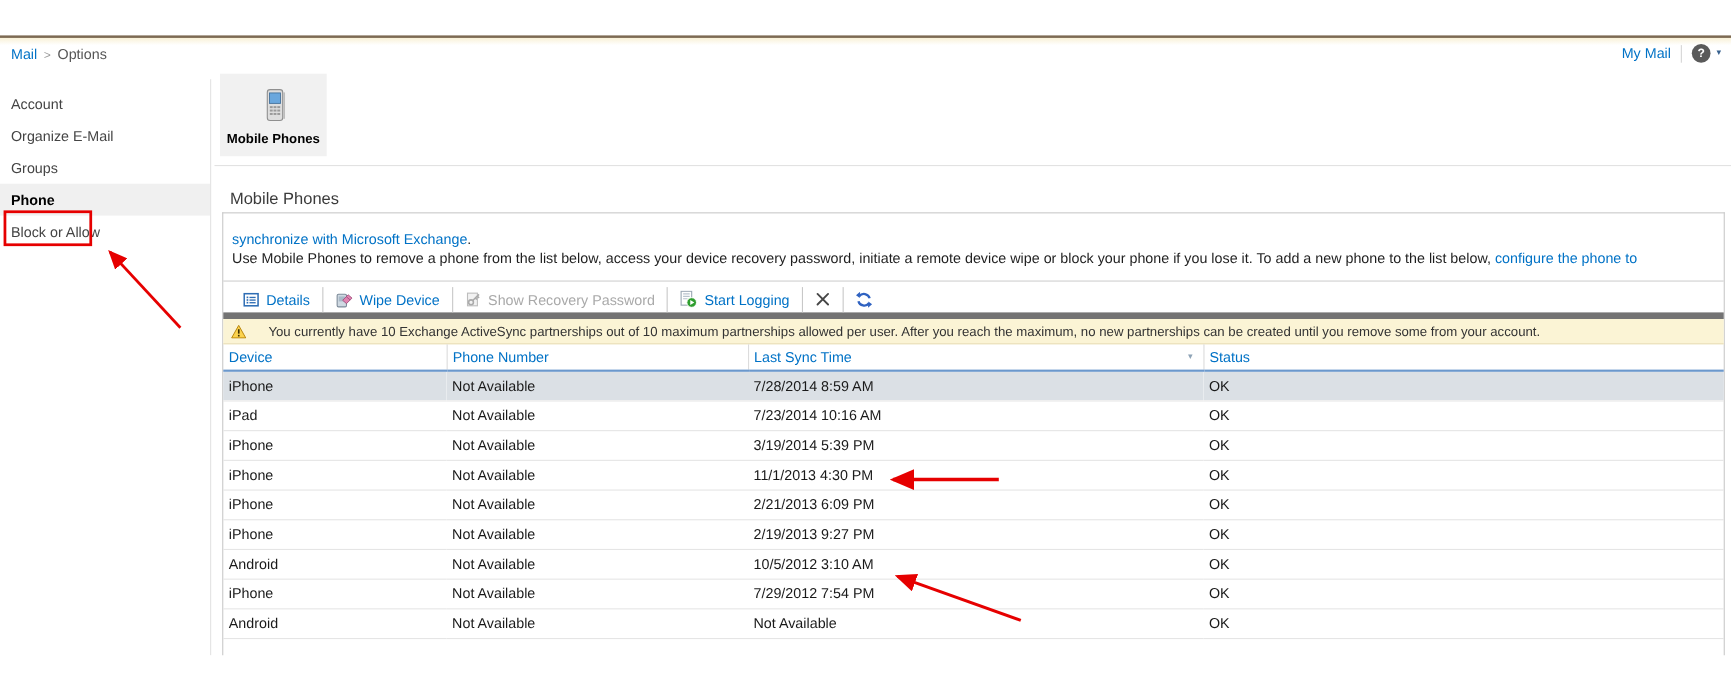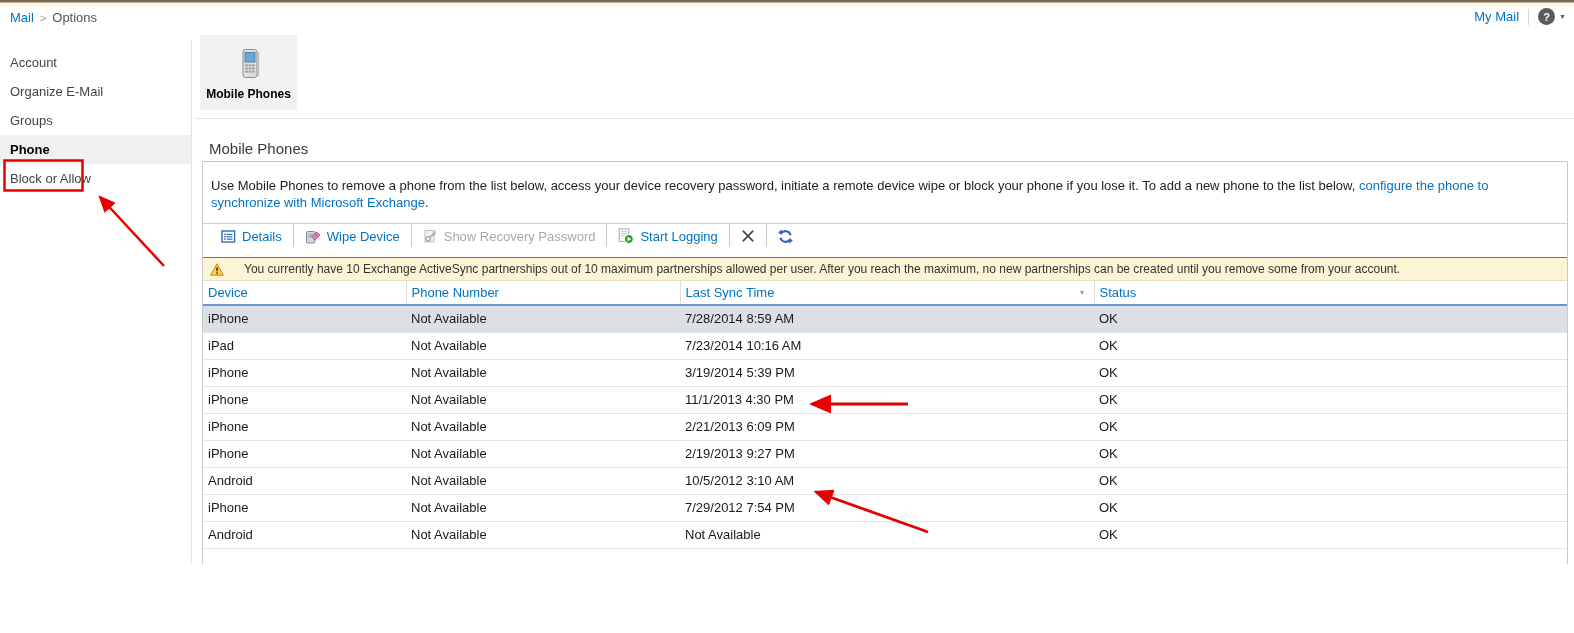--- a/index.html
+++ b/index.html
@@ -1,19 +1,19 @@
 <!DOCTYPE html>
 <html><head>
 <meta charset="utf-8">
 <style>
   * { margin:0; padding:0; box-sizing:border-box; }
   html,body { background:#fff; }
   #screen {
     position:relative; width:1574px; height:564px; overflow:hidden;
-    font-family:"Liberation Sans", sans-serif; background:#fff; color:#333;
+    font-family:"Liberation Sans", sans-serif; background:#fff; color:#333;margin-top:32px;
   }
   
   .top-strip { position:absolute; left:0; top:0; width:100%; height:9px;
     background:linear-gradient(#7d6a53 0, #7d6a53 2px, #f9f2da 3px, #ffffff 9px); }
 
   
   .breadcrumb { position:absolute; left:10px; top:10px; font-size:13px; }
   .breadcrumb .root { color:#0072c6; cursor:pointer; }
   .breadcrumb .sep { color:#999; font-size:11px; margin:0 6px; }
   .breadcrumb .current { color:#555; }
@@ -43,22 +43,22 @@
 
   .section-title { position:absolute; left:209px; top:140px; font-size:15px; color:#3b3b3b; }
 
   
   .panel { position:absolute; left:202px; top:161px; width:1366px; height:478px;
     border:1px solid #c9c9c9; border-bottom:none; background:#fff; }
   .desc { padding:15px 12px 12px 8px; font-size:13px; color:#1e1e1e; line-height:17px; }
   .desc-line { white-space:nowrap; overflow:hidden; }
   .link { color:#0072c6; text-decoration:none; cursor:pointer; }
 
-  .toolbar { border-top:1px solid #cfcfcf; border-bottom:1px solid #737373; height:35px;
-    display:flex; align-items:flex-start; padding-left:8px; }
+  .toolbar { border-top:1px solid #cfcfcf; border-bottom:6px solid #737373; height:35px;
+    display:flex; align-items:flex-end; padding-left:8px; }
   .tb-btn { display:flex; align-items:center; gap:6px; padding:0 10px; font-size:13px;
     color:#0072c6; cursor:pointer; height:24px; }
   .tb-btn.disabled { color:#a9a9a9; cursor:default; }
   .tb-sep { width:1px; height:23px; background:#c8c8c8; margin:0 1px; }
 
   .warning { height:23px; background:#fbf4d5; border-bottom:1px solid #e9dfba;
     display:flex; align-items:center; gap:20px; padding-left:7px; font-size:12px; color:#333; white-space:nowrap; overflow:hidden; }
 
   table.devices { width:100%; border-collapse:collapse; table-layout:fixed; }
   table.devices th { height:24px; font-size:13px; font-weight:normal; color:#0072c6; text-align:left;
@@ -120,24 +120,24 @@
       <span class="tab-label">Mobile Phones</span>
     </div>
   </div>
   <div class="tabs-underline"></div>
 
   <div class="section-title">Mobile Phones</div>
 
   <div class="panel">
     <div class="desc">
       <div class="desc-line">
+        <a class="link">synchronize with Microsoft Exchange</a><span>.</span>
+      </div>
+      <div class="desc-line">
         <span>Use Mobile Phones to remove a phone from the list below, access your device recovery password, initiate a remote device wipe or block your phone if you lose it. To add a new phone to the list below, </span><a class="link">configure the phone to</a>
-      </div>
-      <div class="desc-line">
-        <a class="link">synchronize with Microsoft Exchange</a><span>.</span>
       </div>
     </div>
 
     <div class="toolbar">
       <div class="tb-btn">
         <svg width="15" height="15" viewBox="0 0 15 15">
           <rect x="1" y="2" width="12.6" height="11" fill="#fff" stroke="#2e6db4" stroke-width="1.4"></rect>
           <g fill="#2e6db4">
             <rect x="3.2" y="4.6" width="1.5" height="1.5"></rect>
               <rect x="5.8" y="4.8" width="5.6" height="1.2"></rect>

